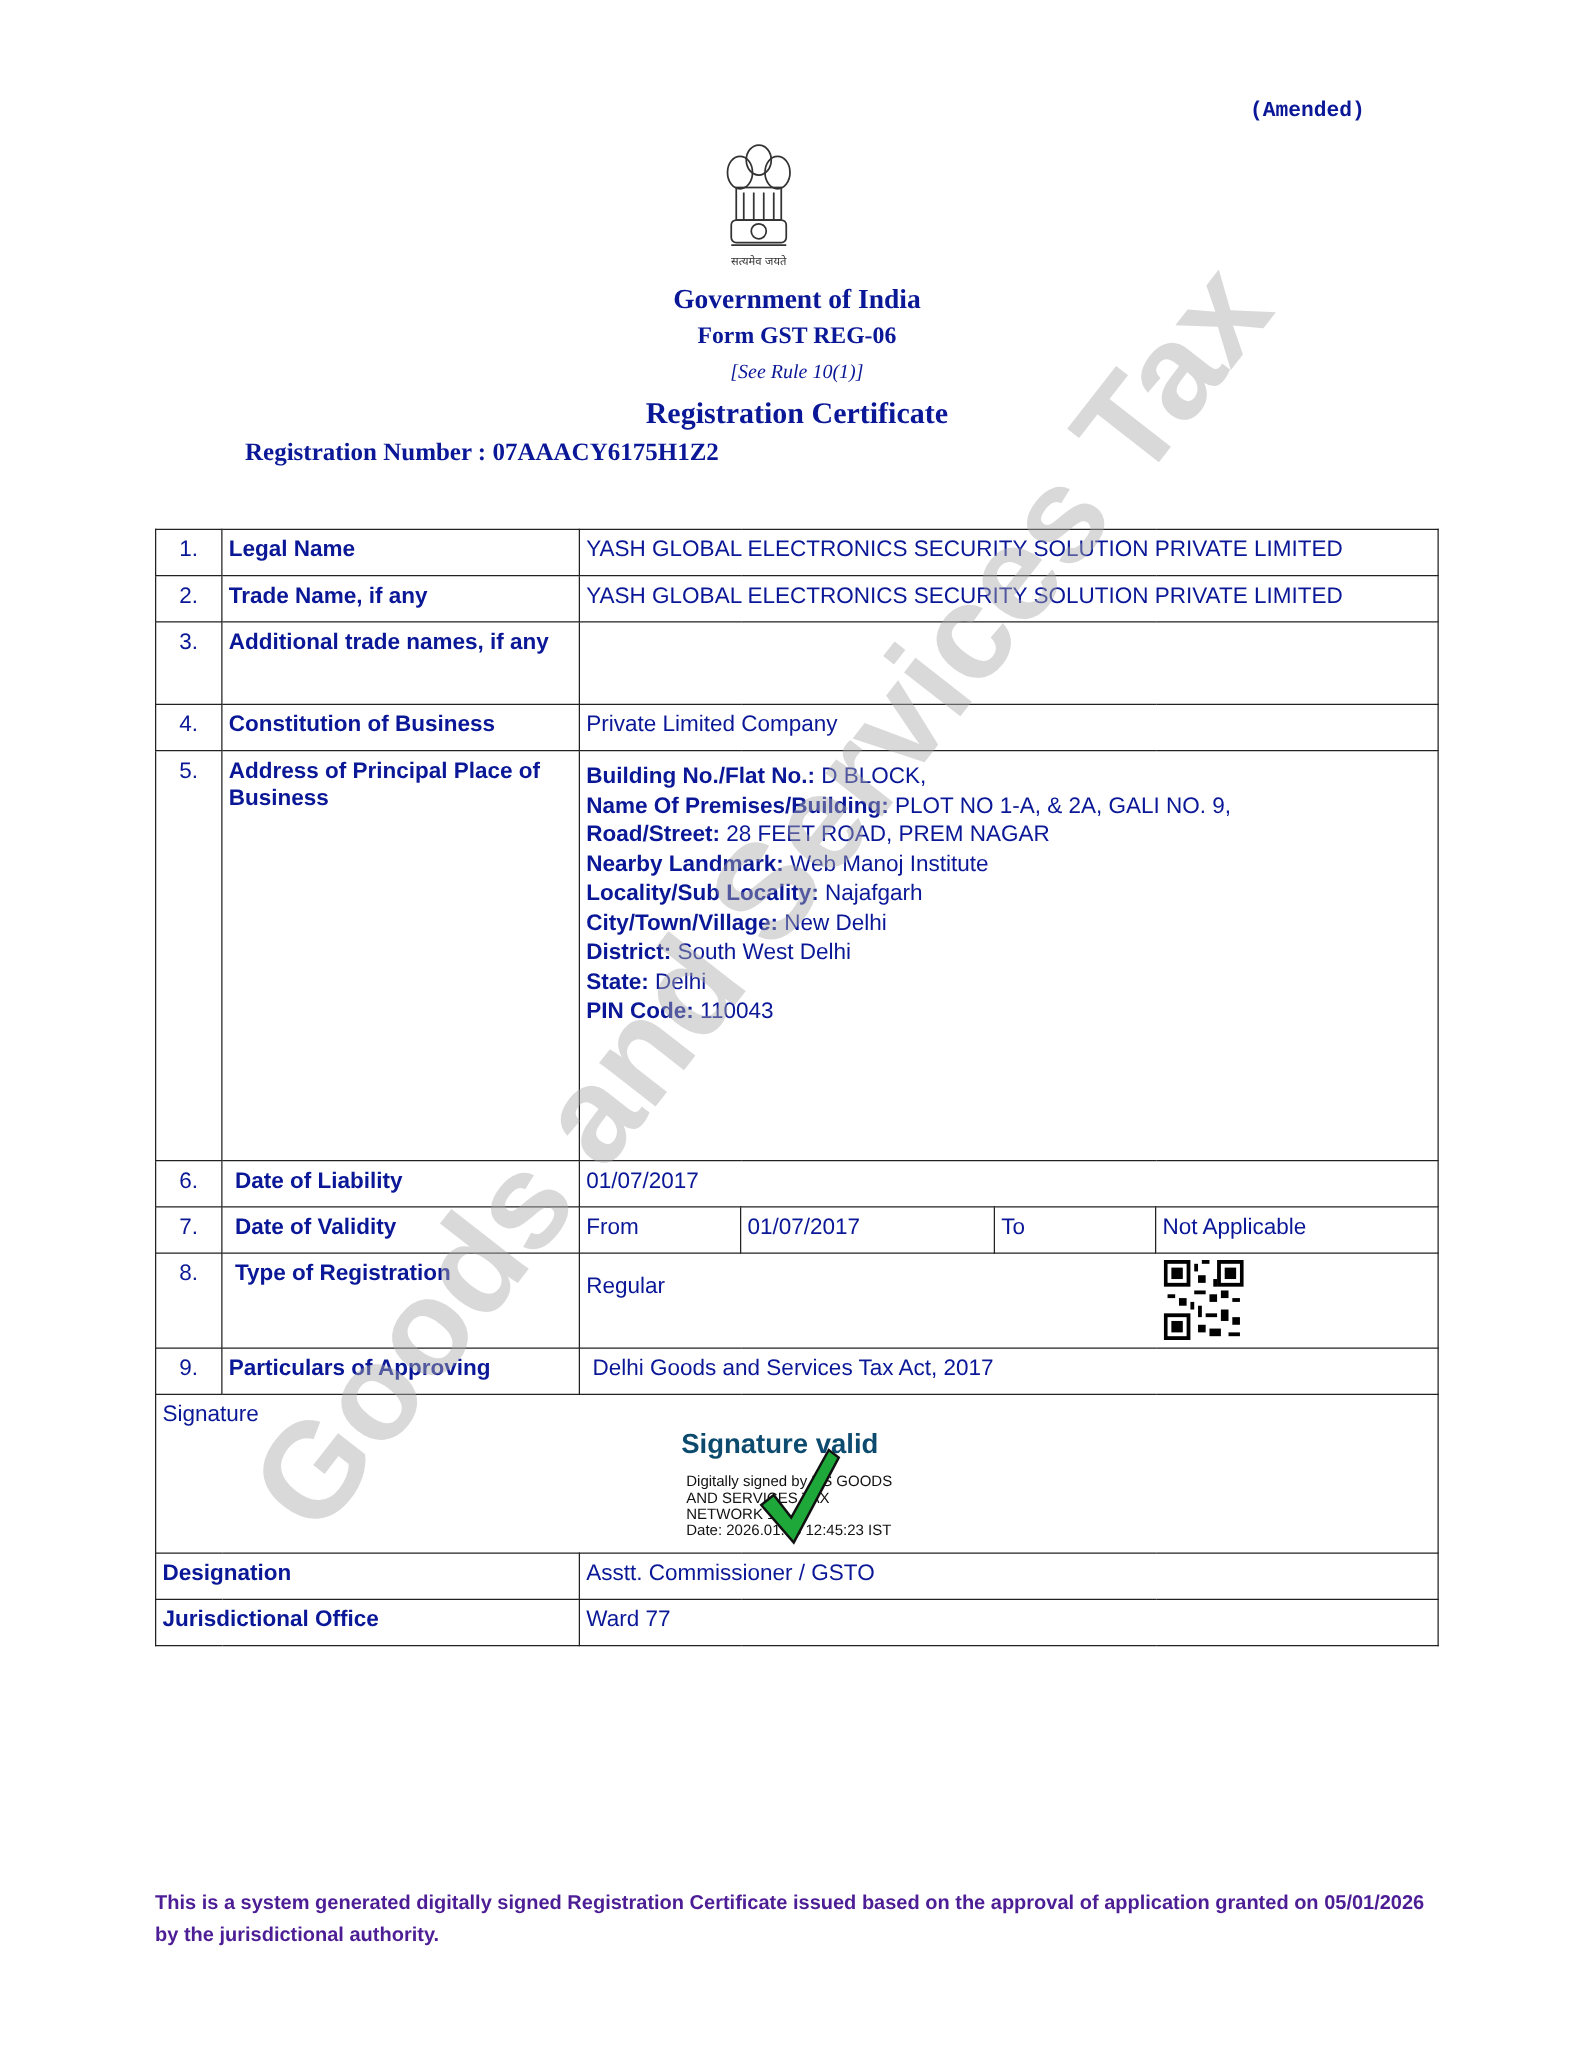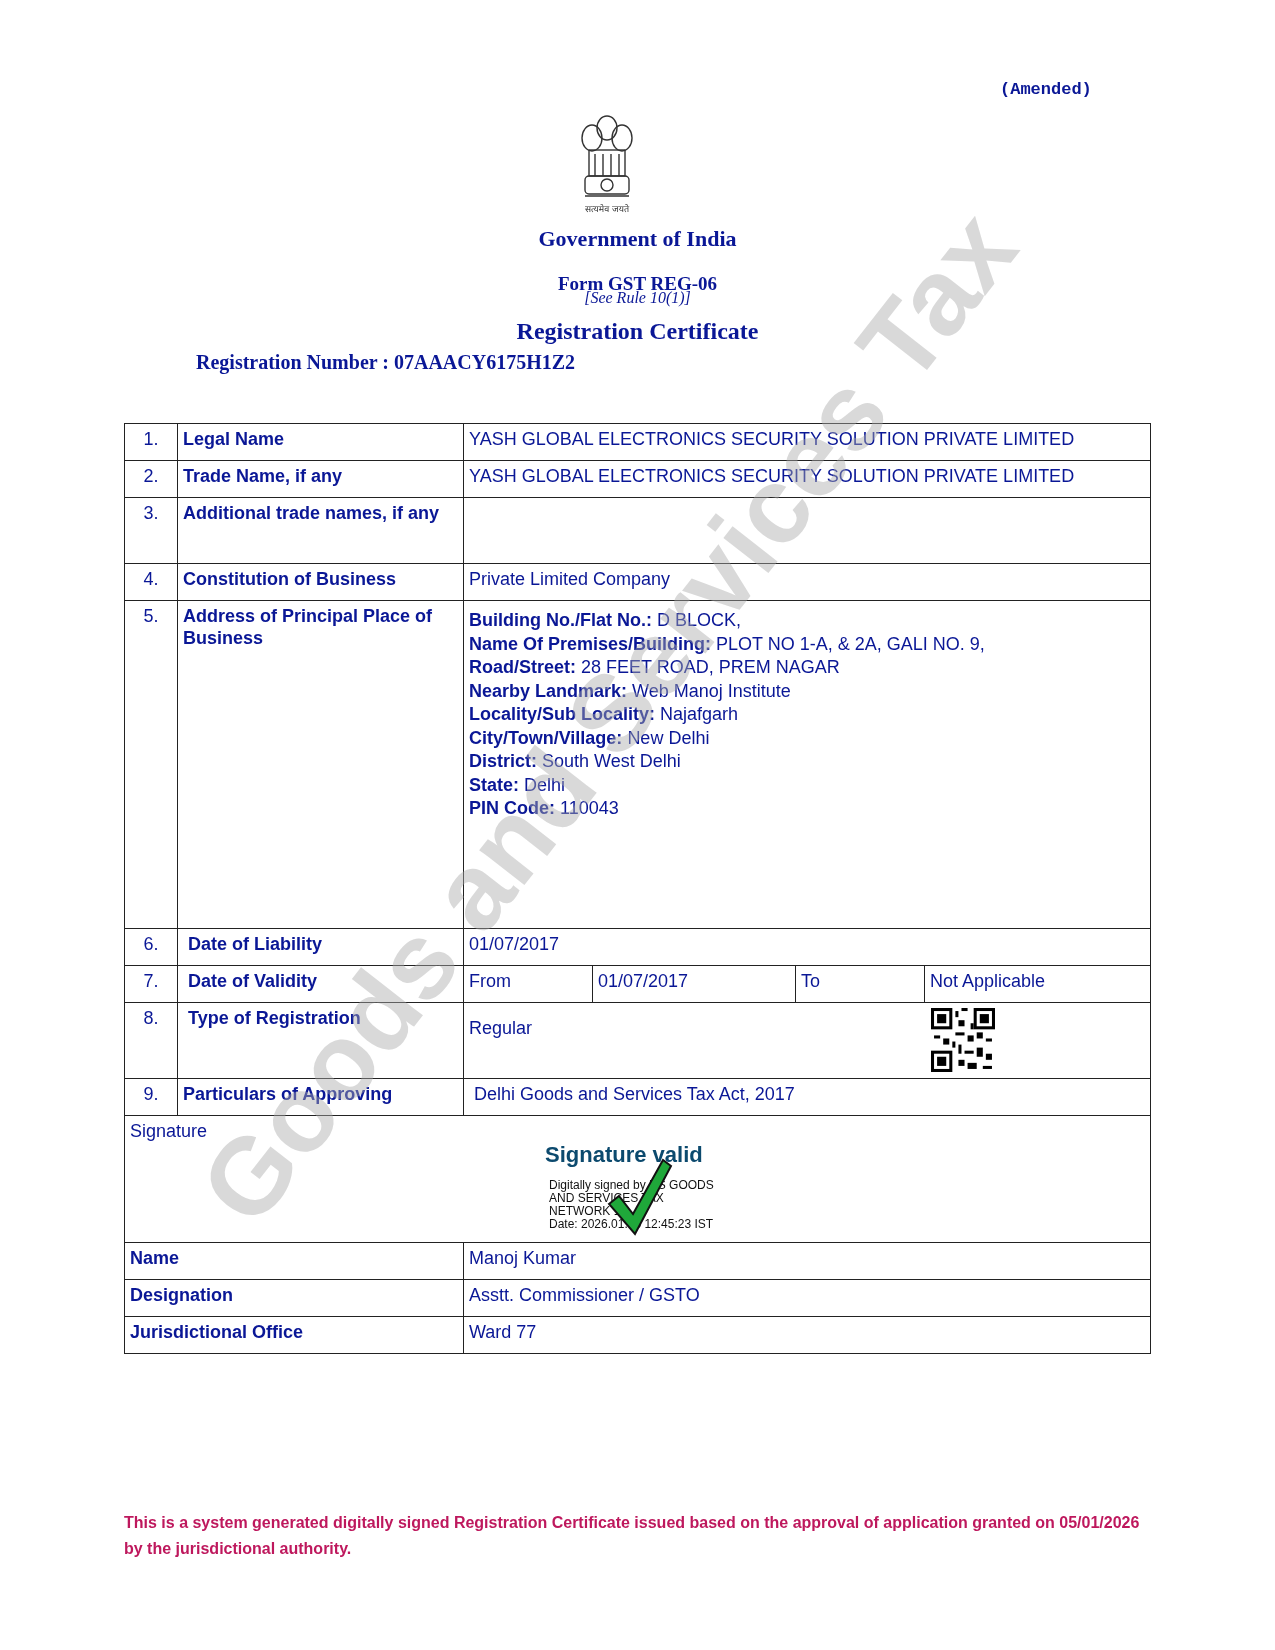--- a/index.html
+++ b/index.html
@@ -1,38 +1,38 @@
 <!DOCTYPE html>
 <html><head>
 <meta charset="utf-8">
 <style>
   html, body { margin: 0; padding: 0; background: #ffffff; }
   body { width: 1275px; height: 1650px; position: relative; overflow: hidden; font-family: "Liberation Sans", sans-serif; color: #0a1796; }
   .amended { position: absolute; left: 1000px; top: 80px; font-size: 17px; font-weight: bold; color: #0a1796; font-family: Liberation Mono, monospace; }
   .emblem { position: absolute; left: 575px; top: 108px; width: 64px; height: 110px; }
   .header { position: absolute; left: 0; width: 1275px; text-align: center; font-family: "Liberation Serif", serif; font-weight: bold; color: #0a1796; }
   .h-gov { top: 226px; font-size: 22px; }
-  .h-form { top: 258px; font-size: 19px; margin-top: 15px; }
+  .h-form { top: 258px; font-size: 19px; }
   .h-rule { top: 289px; font-size: 16px; font-weight: normal; font-style: italic; }
   .h-cert { top: 318px; font-size: 24px; }
   .regnum { position: absolute; left: 196px; top: 351px; font-family: "Liberation Serif", serif; font-weight: bold; font-size: 20px; color: #0a1796; }
   .watermark { position: absolute; left: 175px; top: 1170px; font-size: 108px; font-weight: bold; color: rgba(170,170,170,0.45); transform-origin: 0 0; transform: rotate(-52deg); white-space: nowrap; pointer-events: none; z-index: 5; font-family: "Liberation Sans", sans-serif; }
   table.cert { position: absolute; left: 124px; top: 423px; width: 1027px; border-collapse: collapse; font-size: 18px; }
   table.cert td { border: 1.5px solid #222; vertical-align: top; padding: 4px 5px; line-height: 22px; }
   td.num { width: 42px; text-align: center; color: #0a1796; }
   td.lbl { width: 270px; font-weight: bold; color: #0a1796; }
   td.lbl2 { font-weight: bold; color: #0a1796; }
   td.val { color: #0a1796; }
   .addr-line b { font-weight: bold; }
   .qr { position: absolute; right: 155px; width: 64px; height: 64px; }
   .sig-cell { position: relative; height: 118px; }
   .sig-title { position: absolute; left: 420px; top: 28px; font-size: 22px; color: #0c4a6e; font-weight: bold; }
   .sig-detail { position: absolute; left: 424px; top: 63px; font-size: 12px; line-height: 13px; color: #111; }
   .tick { position: absolute; left: 480px; top: 40px; width: 70px; height: 80px; }
-  .footer { position: absolute; left: 124px; top: 1510px; width: 1030px; font-size: 16px; font-weight: bold; line-height: 26px; color: #be185d; }
+  .footer { position: absolute; left: 124px; top: 1510px; width: 1030px; font-size: 16px; font-weight: bold; line-height: 26px; color: #4c1d95; }
 </style>
 </head>
 <body>
 
 <div class="amended">(Amended)</div>
 
 <svg class="emblem" viewBox="0 0 64 110">
   <g fill="none" stroke="#333" stroke-width="1.4">
     <ellipse cx="32" cy="20" rx="10" ry="12"></ellipse>
     <ellipse cx="17" cy="30" rx="10" ry="13"></ellipse>
@@ -163,24 +163,20 @@
         <div>AND SERVICES TAX</div>
         <div>NETWORK 15</div>
         <div>Date: 2026.01.05 12:45:23 IST</div>
       </div>
       <svg class="tick" viewBox="0 0 70 80">
         <path d="M4 48 L14 40 L28 58 L58 4 L66 10 L30 78 Z" fill="#1fa83a" stroke="#111" stroke-width="2"></path>
       </svg>
     </td>
   </tr>
   <tr style="height:37px">
-    <td colspan="2" class="lbl2">Name</td>
-    <td colspan="4" class="val">Manoj Kumar</td>
-  </tr>
-  <tr style="height:37px">
     <td colspan="2" class="lbl2">Designation</td>
     <td colspan="4" class="val">Asstt. Commissioner / GSTO</td>
   </tr>
   <tr style="height:37px">
     <td colspan="2" class="lbl2">Jurisdictional Office</td>
     <td colspan="4" class="val">Ward 77</td>
   </tr>
 </tbody>
   </table>
 

